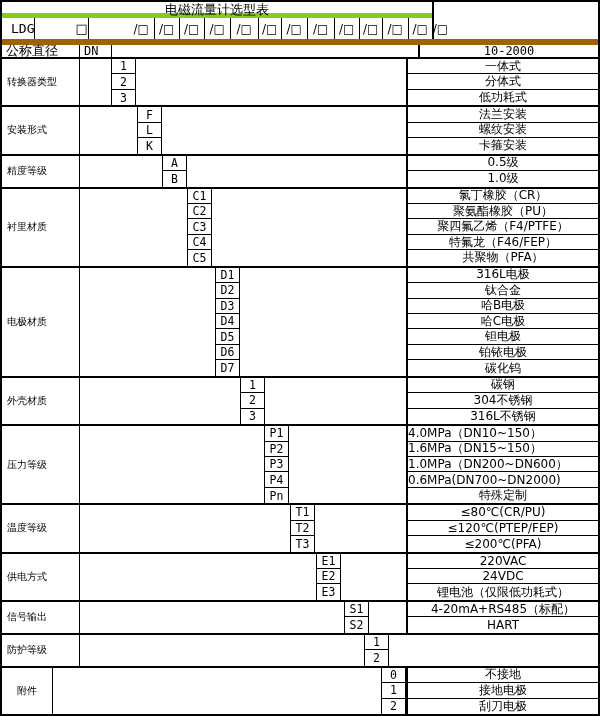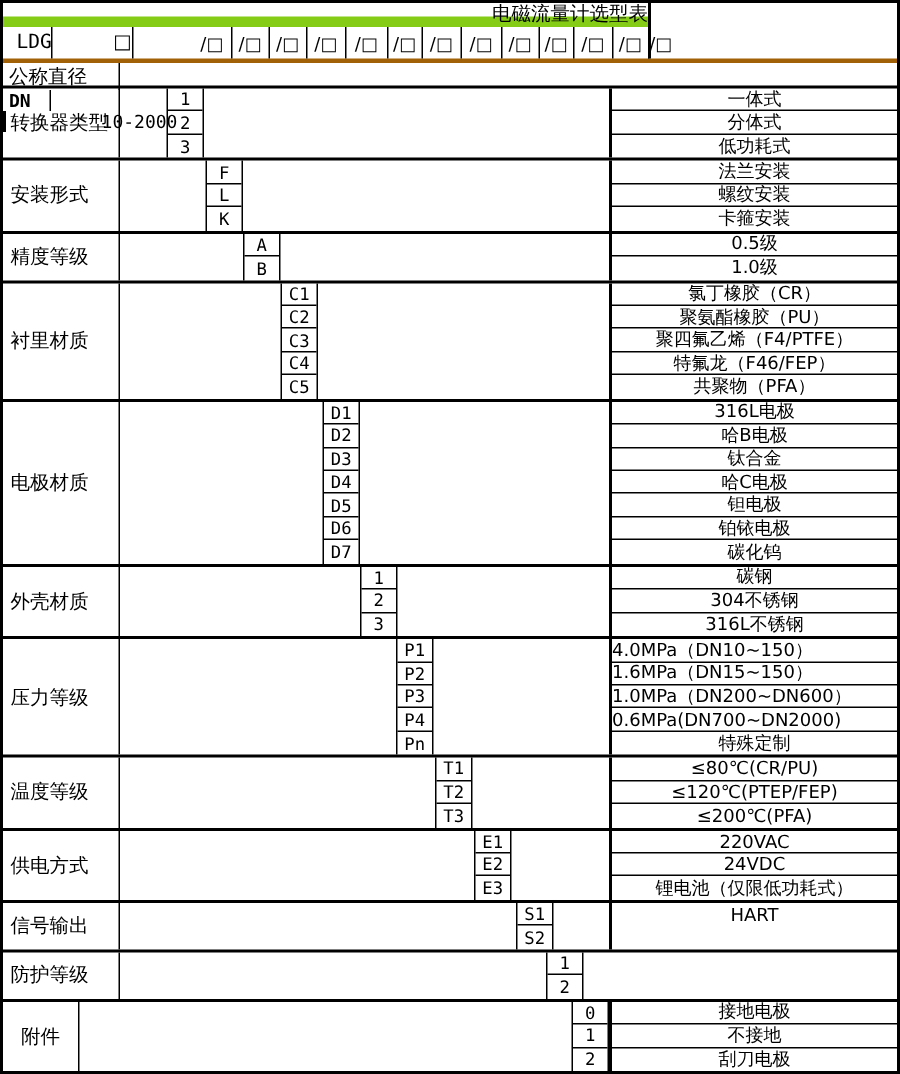--- a/index.html
+++ b/index.html
@@ -10,41 +10,41 @@
     width: 600px; height: 716px;
     border: 2px solid #000;
     overflow: hidden;
     background: #fff;
     --rh: 15.45px;
     font-size: 12px;
   }
   
   .topband { display:flex; height:37px; }
   .topleft { width:432px; border-right:2px solid #000; display:flex; flex-direction:column; }
-  .title-row { height:16px; border-bottom:7px solid #84cc16; text-align:right; font-size:13px; line-height:15px; }
+  .title-row { height:16px; border-bottom:5px solid #84cc16; text-align:center; font-size:13px; line-height:15px; }
   .ldg-row { flex:1; display:flex;gap:40px; }
   .ldg-model { width:78px; border-right:1px solid #000; display:flex; align-items:center; padding-left:9px;
                font-family:"DejaVu Sans Mono", monospace; font-size:13px; }
   .ldg-box0 { width:32px; border-right:1px solid #000; display:flex; align-items:center; justify-content:center; font-size:13px; }
   .ldg-slot { border-right:1px solid #000; display:flex; align-items:center; justify-content:center;
               font-size:12px; white-space:nowrap; overflow:hidden; }
   .ldg-slot.last { flex:1; border-right:none; }
   .fn-header { flex:1; display:flex; align-items:center; justify-content:center; font-size:13px; }
   
-  .dn-row { display:flex; height:18px; border-top:3px solid #a16207;flex-direction:column; }
+  .dn-row { display:flex; height:18px; border-top:6px solid #a16207; }
   .dn-label { width:78px; border-right:1px solid #000; display:flex; align-items:center; padding-left:4px; font-size:13px; }
   .dn-code { width:32px; border-right:1px solid #000; display:flex; align-items:center; padding-left:4px;
-             font-family:"DejaVu Sans Mono", monospace; font-size:12px;font-weight:bold; }
+             font-family:"DejaVu Sans Mono", monospace; font-size:12px; }
   .dn-filler { flex:1; }
   .dn-fn { width:180px; border-left:2px solid #000; display:flex; align-items:center; justify-content:center;
            font-family:"DejaVu Sans Mono", monospace; font-size:12px; }
   
   .section { display:flex; border-top:2px solid #000; }
   .s-label { width:78px; border-right:1px solid #000; display:flex; align-items:center; padding-left:5px;
-             font-size:13px; white-space:nowrap; overflow:hidden; }
+             font-size:10px; white-space:nowrap; overflow:hidden; }
   .s-label.center { justify-content:center; padding-left:0; }
   .s-indent { border-right:1px solid #000; flex:none; }
   .s-codes { width:24px; border-right:1px solid #000; display:flex; flex-direction:column; flex:none; }
   .code-cell { height:var(--rh); border-bottom:1px solid #000; display:flex; align-items:center; justify-content:center;
                font-family:"DejaVu Sans Mono", monospace; font-size:11.5px; }
   .code-cell:last-child { border-bottom:none; }
   .s-filler { flex:1; }
   .s-fns { width:192px; border-left:2px solid #000; display:flex; flex-direction:column; flex:none; }
   .fn-cell { height:var(--rh); border-bottom:1px solid #000; display:flex; align-items:center; justify-content:center;
              font-size:12px; white-space:nowrap; overflow:hidden; }
@@ -158,22 +158,22 @@
           <div class="code-cell">D2</div>
           <div class="code-cell">D3</div>
           <div class="code-cell">D4</div>
           <div class="code-cell">D5</div>
           <div class="code-cell">D6</div>
           <div class="code-cell">D7</div>
         </div>
         <div class="s-filler"></div>
         <div class="s-fns">
           <div class="fn-cell">316L电极</div>
+          <div class="fn-cell">钛合金</div>
           <div class="fn-cell">哈B电极</div>
-          <div class="fn-cell">钛合金</div>
           <div class="fn-cell">哈C电极</div>
           <div class="fn-cell">钽电极</div>
           <div class="fn-cell">铂铱电极</div>
           <div class="fn-cell">碳化钨</div>
         </div>
       </div>
       <div class="section">
         <div class="s-label">外壳材质</div>
         <div class="s-indent" style="width: 161px;"></div>
         <div class="s-codes">
@@ -239,20 +239,21 @@
       </div>
       <div class="section">
         <div class="s-label">信号输出</div>
         <div class="s-indent" style="width: 265px;"></div>
         <div class="s-codes">
           <div class="code-cell">S1</div>
           <div class="code-cell">S2</div>
         </div>
         <div class="s-filler"></div>
         <div class="s-fns">
+          <div class="fn-cell">4-20mA+RS485（标配）</div>
           <div class="fn-cell">HART</div>
         </div>
       </div>
       <div class="section">
         <div class="s-label">防护等级</div>
         <div class="s-indent" style="width: 285px;"></div>
         <div class="s-codes">
           <div class="code-cell">1</div>
           <div class="code-cell">2</div>
         </div>
@@ -261,19 +262,19 @@
       <div class="section">
         <div class="s-label center">附件</div>
         <div class="s-indent" style="width: 329px;"></div>
         <div class="s-codes">
           <div class="code-cell">0</div>
           <div class="code-cell">1</div>
           <div class="code-cell">2</div>
         </div>
         <div class="s-filler"></div>
         <div class="s-fns">
+          <div class="fn-cell">不接地</div>
           <div class="fn-cell">接地电极</div>
-          <div class="fn-cell">不接地</div>
           <div class="fn-cell">刮刀电极</div>
         </div>
       </div>
     </div>
 </div>
 
 </body></html>

